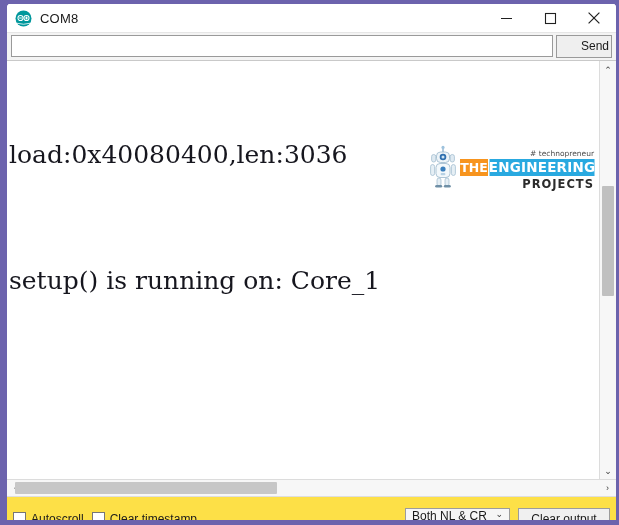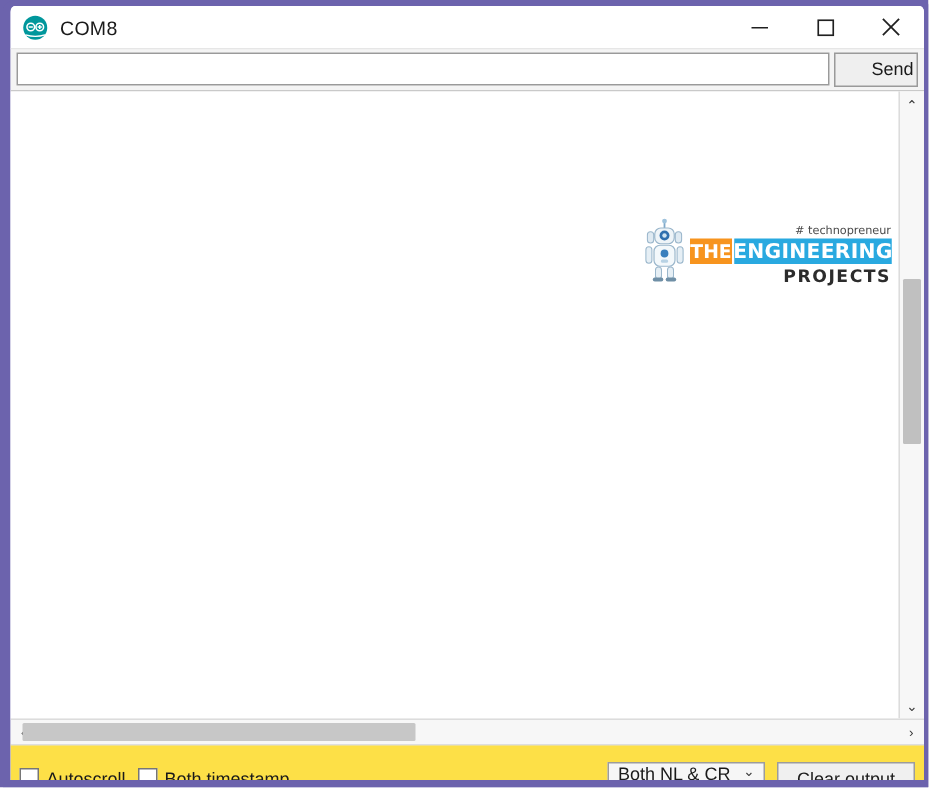--- a/index.html
+++ b/index.html
@@ -347,20 +347,22 @@
     </div>
 
     <div class="send-row">
       <input class="send-input" type="text" value="" style="">
       <button class="send-btn">Send</button>
     </div>
 
     <div class="console-wrap">
       <div class="console">
         <div class="console-lines">
+          <div class="cline">load:0x40080400,len:3036</div>
+          <div class="cline">setup() is running on: Core_1</div>
           
           
           
           
           
           
           
           
         </div>
 
@@ -410,21 +412,21 @@
       <div class="hs-arrow right">›</div>
     </div>
 
     <div class="statusbar">
       <label class="chk">
         <span class="box"></span>
         <span>Autoscroll</span>
       </label>
       <label class="chk">
         <span class="box"></span>
-        <span>Both timestamp</span>
+        <span>Clear timestamp</span>
       </label>
 
       <span class="spacer"></span>
 
       <div class="combo">
         <span>Both NL &amp; CR</span>
         <span class="caret">⌄</span>
       </div>
 
 

